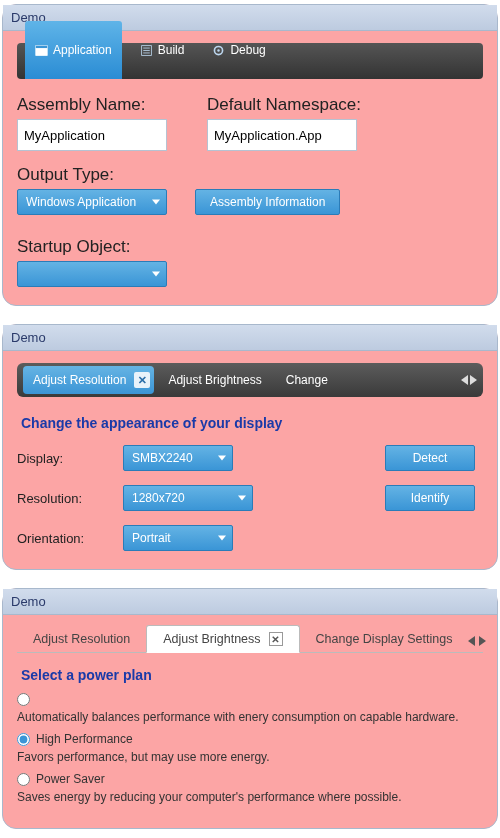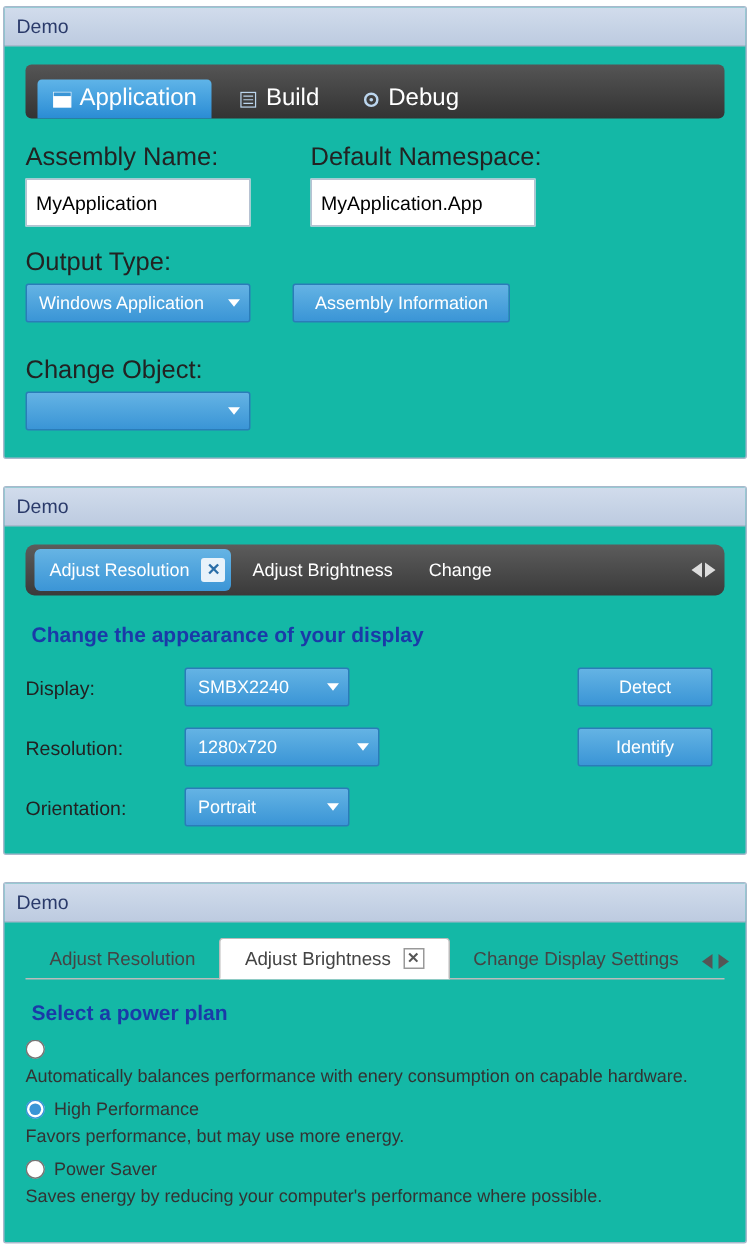--- a/index.html
+++ b/index.html
@@ -6,23 +6,23 @@
 body {
   font-family: "Segoe UI", Tahoma, Arial, sans-serif;
   font-size: 12px;
   background: #fff;
   width: 500px;
   color: #333;
   padding: 0 2px;
 }
 .panel {
   border: 1px solid #a8b8cc;
-  border-radius: 2px;
+  border-radius: 14px;
   margin: 4px 0 18px 0;
-  background: #14b8a6;
+  background: #fca5a5;
 }
 .panel-header {
   background: linear-gradient(#d1dcec, #bdcbe0);
   color: #2a3a6a;
   font-size: 13px;
   padding: 5px 8px;
   border-bottom: 1px solid #a8b8cc;
 }
 .panel-body {
   padding: 12px 14px 18px 14px;
@@ -33,22 +33,22 @@
   background: linear-gradient(#555, #333);
   border-radius: 4px;
   padding: 6px 8px 0 8px;
   display: flex;
   gap: 8px;
   align-items: flex-end;
   height: 36px;
 }
 .darktab {
   color: #fff;
-  font-size: 16px;
-  padding: 4px 10px;
+  font-size: 12px;
+  padding: 22px 10px;
   display: flex;
   align-items: center;
   gap: 5px;
   cursor: pointer;
   border-top-left-radius: 3px;
   border-top-right-radius: 3px;
 }
 .darktab.active {
   background: linear-gradient(#5fb4e8, #2a8cd4);
 }
@@ -268,21 +268,21 @@
         </div>
       </div>
       <div class="formcol" style="justify-content:flex-end;">
         <span style="height:18px"></span>
         <button class="bluebtn">Assembly Information</button>
       </div>
     </div>
 
     <div class="formrow" style="margin-top:22px;">
       <div class="formcol">
-        <span class="lbl">Change Object:</span>
+        <span class="lbl">Startup Object:</span>
         <div class="bluedrop" style="width:150px">
           <span></span>
           <span class="arrow"></span>
         </div>
       </div>
     </div>
 
   </div>
 </div>
 

